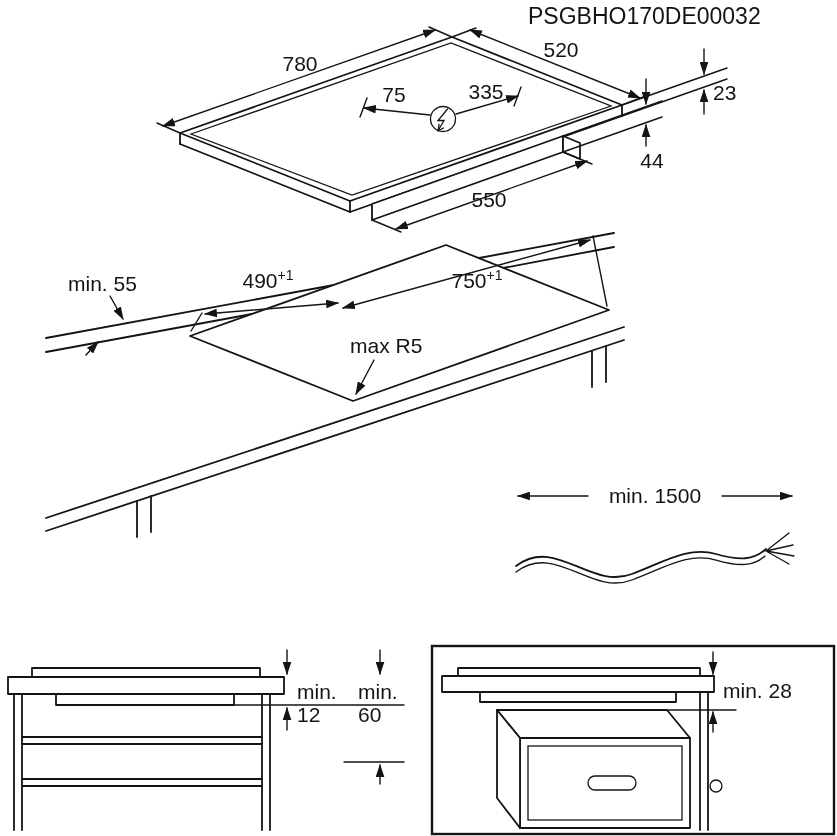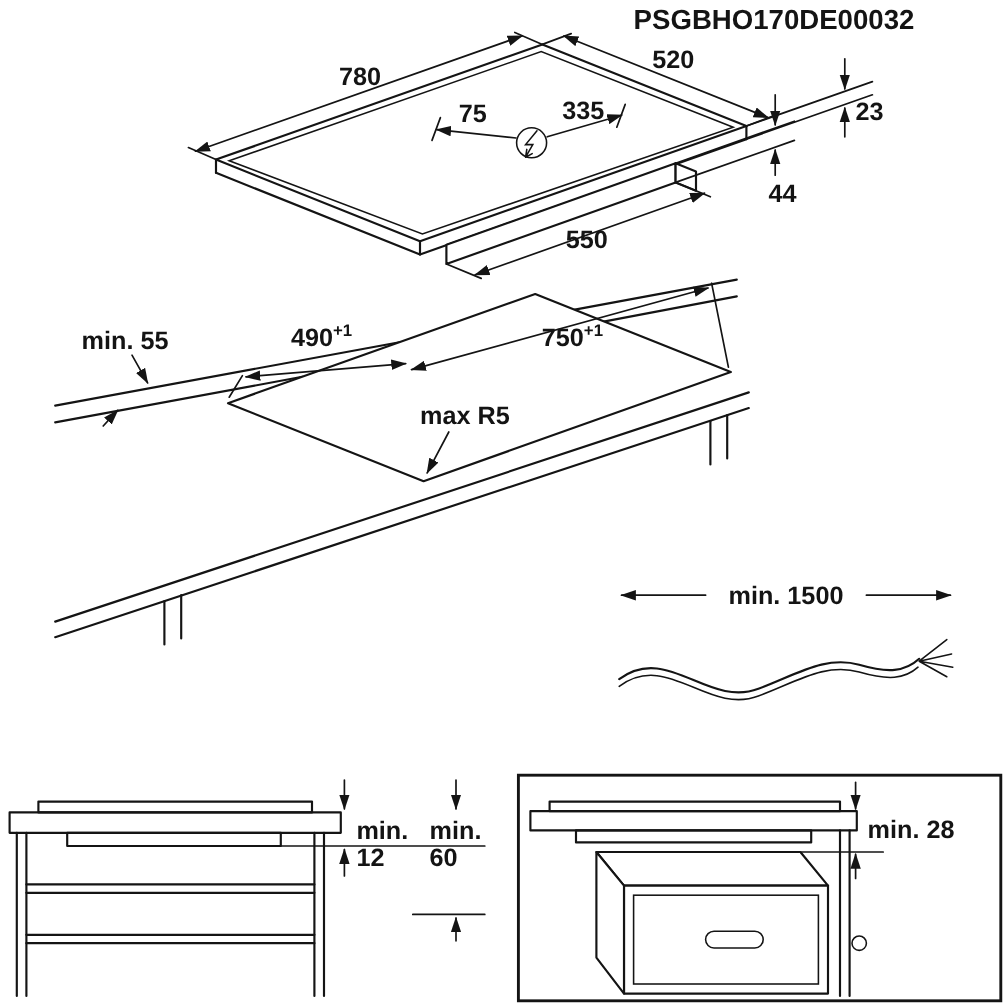--- a/index.html
+++ b/index.html
@@ -1,16 +1,16 @@
 <!DOCTYPE html>
 <html><head>
 <meta charset="utf-8">
 <style>
   html,body { margin:0; padding:0; background:#ffffff; }
-  .canvas { position:relative; width:837px; height:836px; background:#ffffff; overflow:hidden;font-weight:bold; }
+  .canvas { position:relative; width:837px; height:836px; background:#ffffff; overflow:hidden; }
   svg text { font-family:"Liberation Sans", sans-serif; font-size:21px; fill:#141414; }
   svg text.title { font-size:23px; }
   svg tspan.sup { font-size:14px; }
   .s  { stroke:#141414; stroke-width:1.8; fill:none; stroke-linecap:round; stroke-linejoin:round; }
   .s2 { stroke:#141414; stroke-width:1.3; fill:none; stroke-linecap:round; }
   .dim{ stroke:#141414; stroke-width:1.4; fill:none; stroke-linecap:round; }
   .face { fill:#ffffff; stroke:#141414; stroke-width:1.8; stroke-linejoin:round; }
   .frame { stroke:#141414; stroke-width:2.4; fill:none; }
 </style>
 </head>

